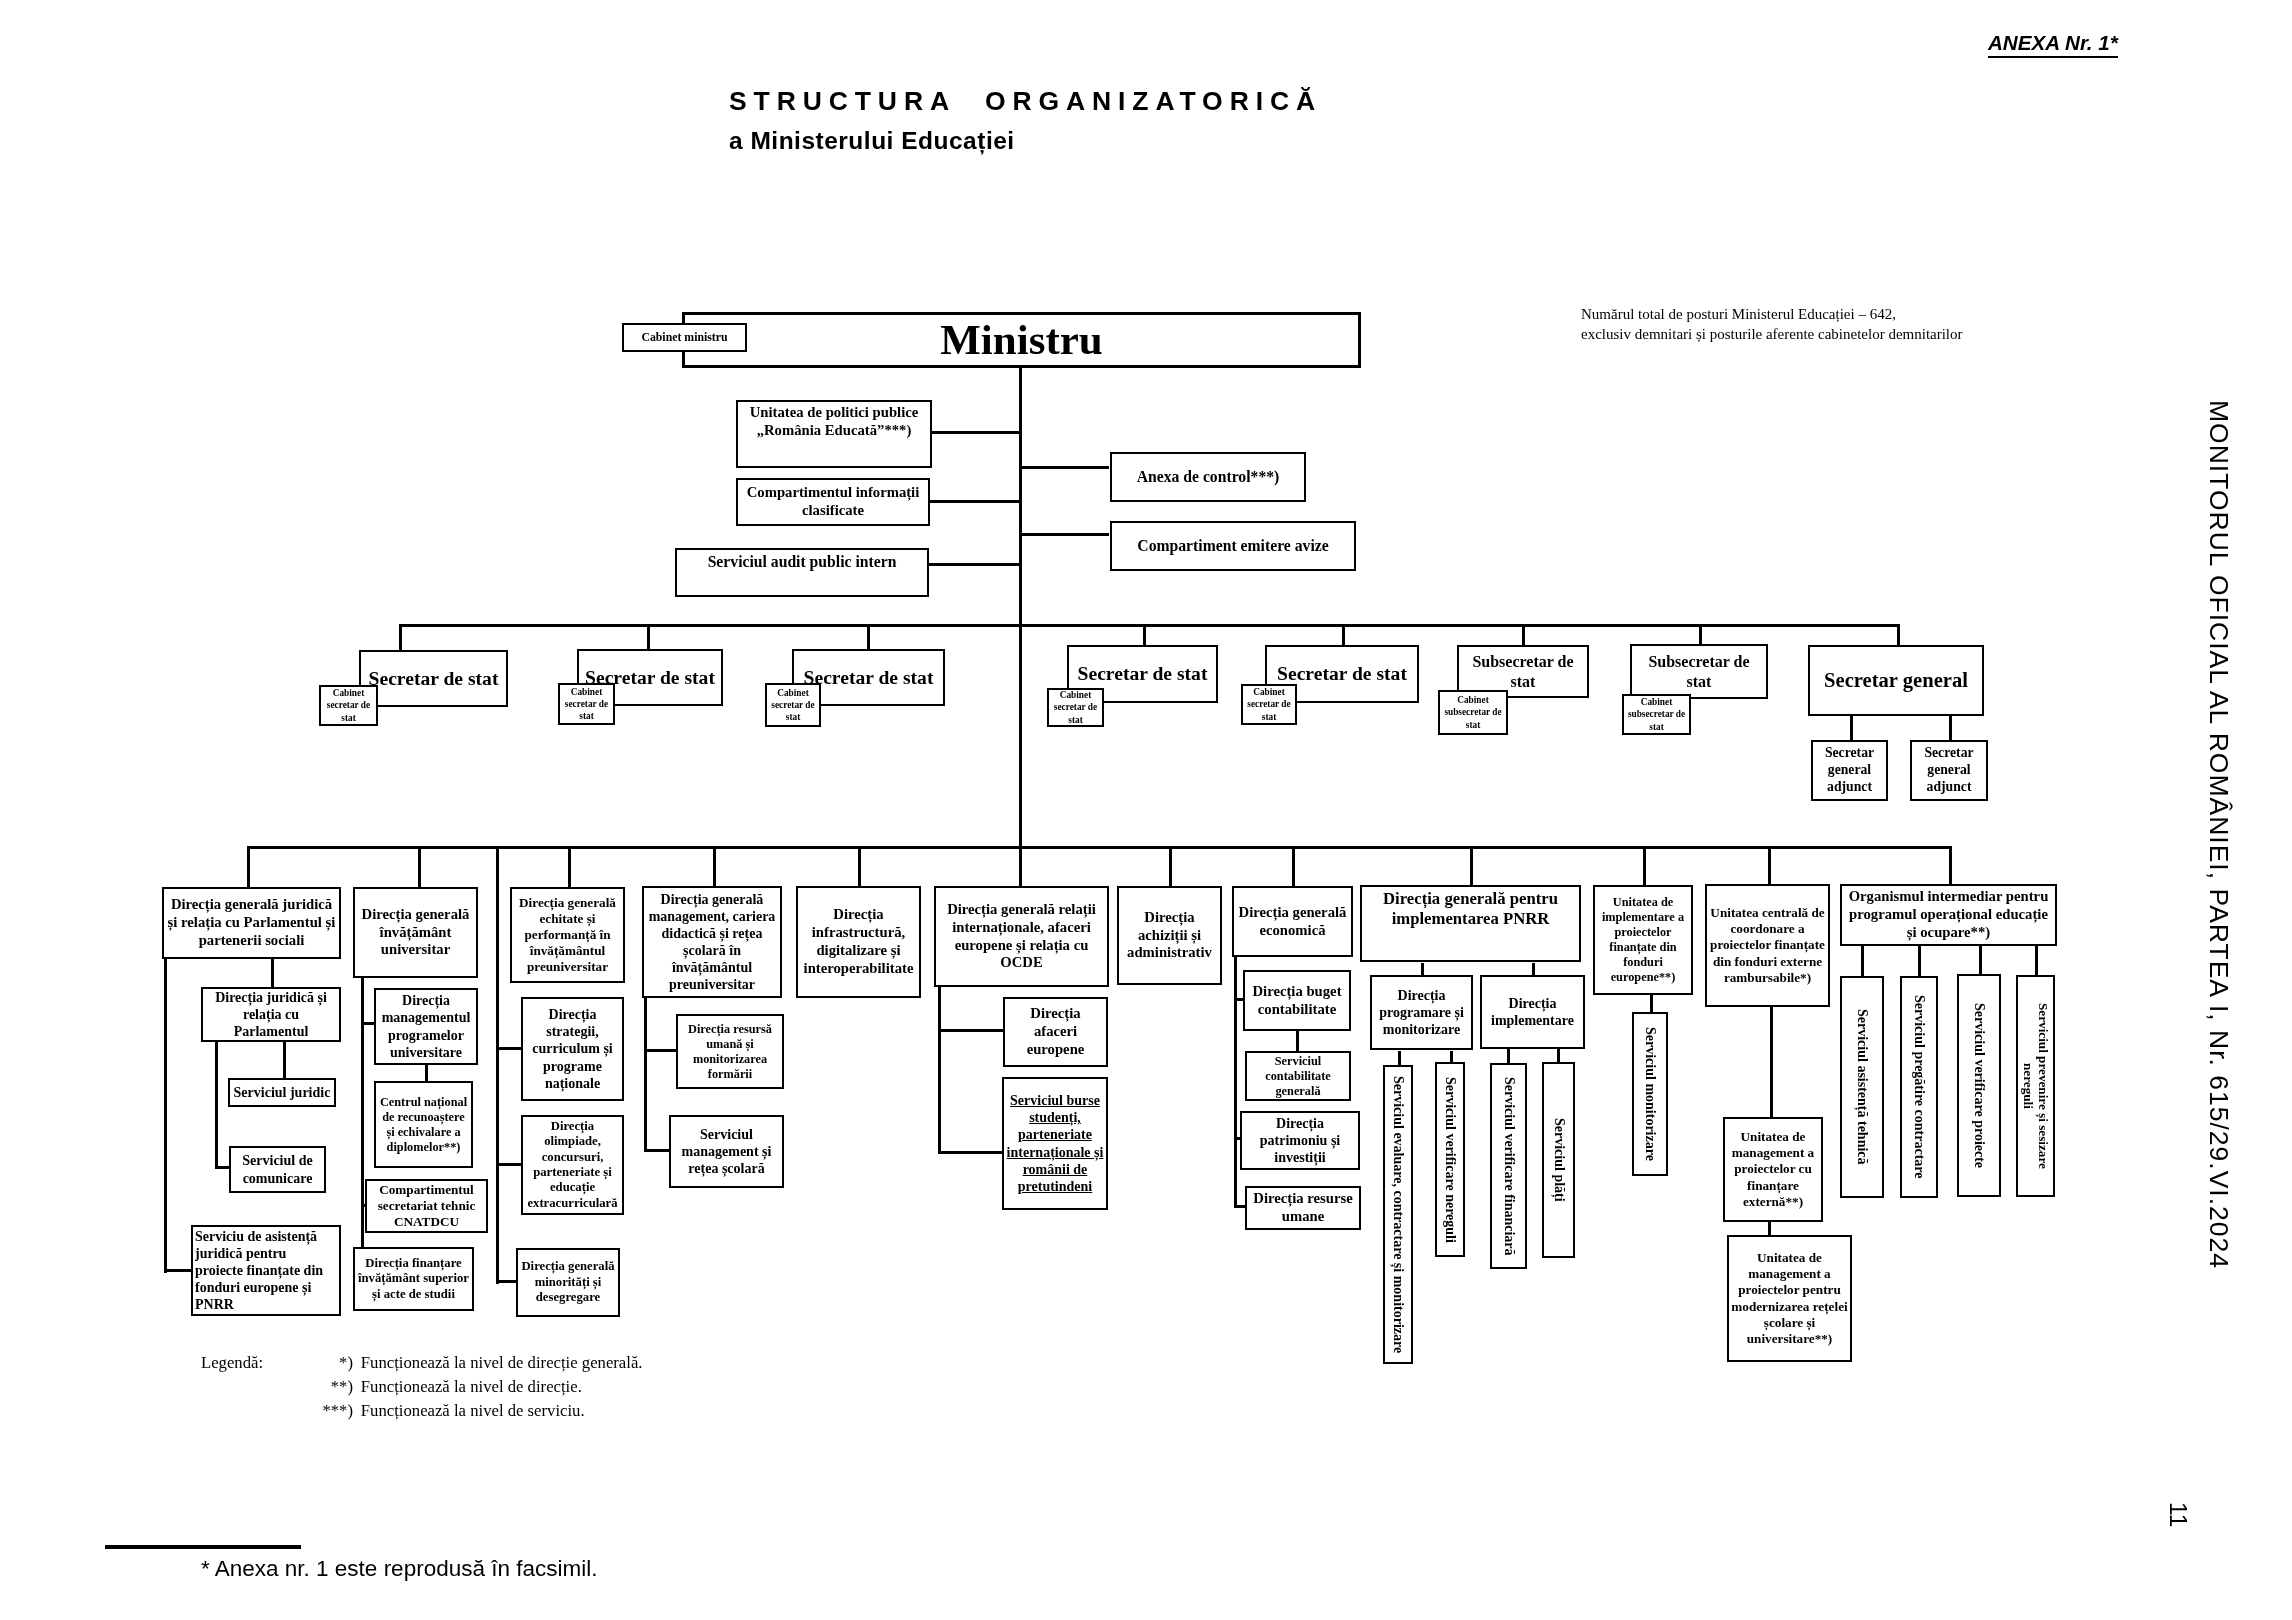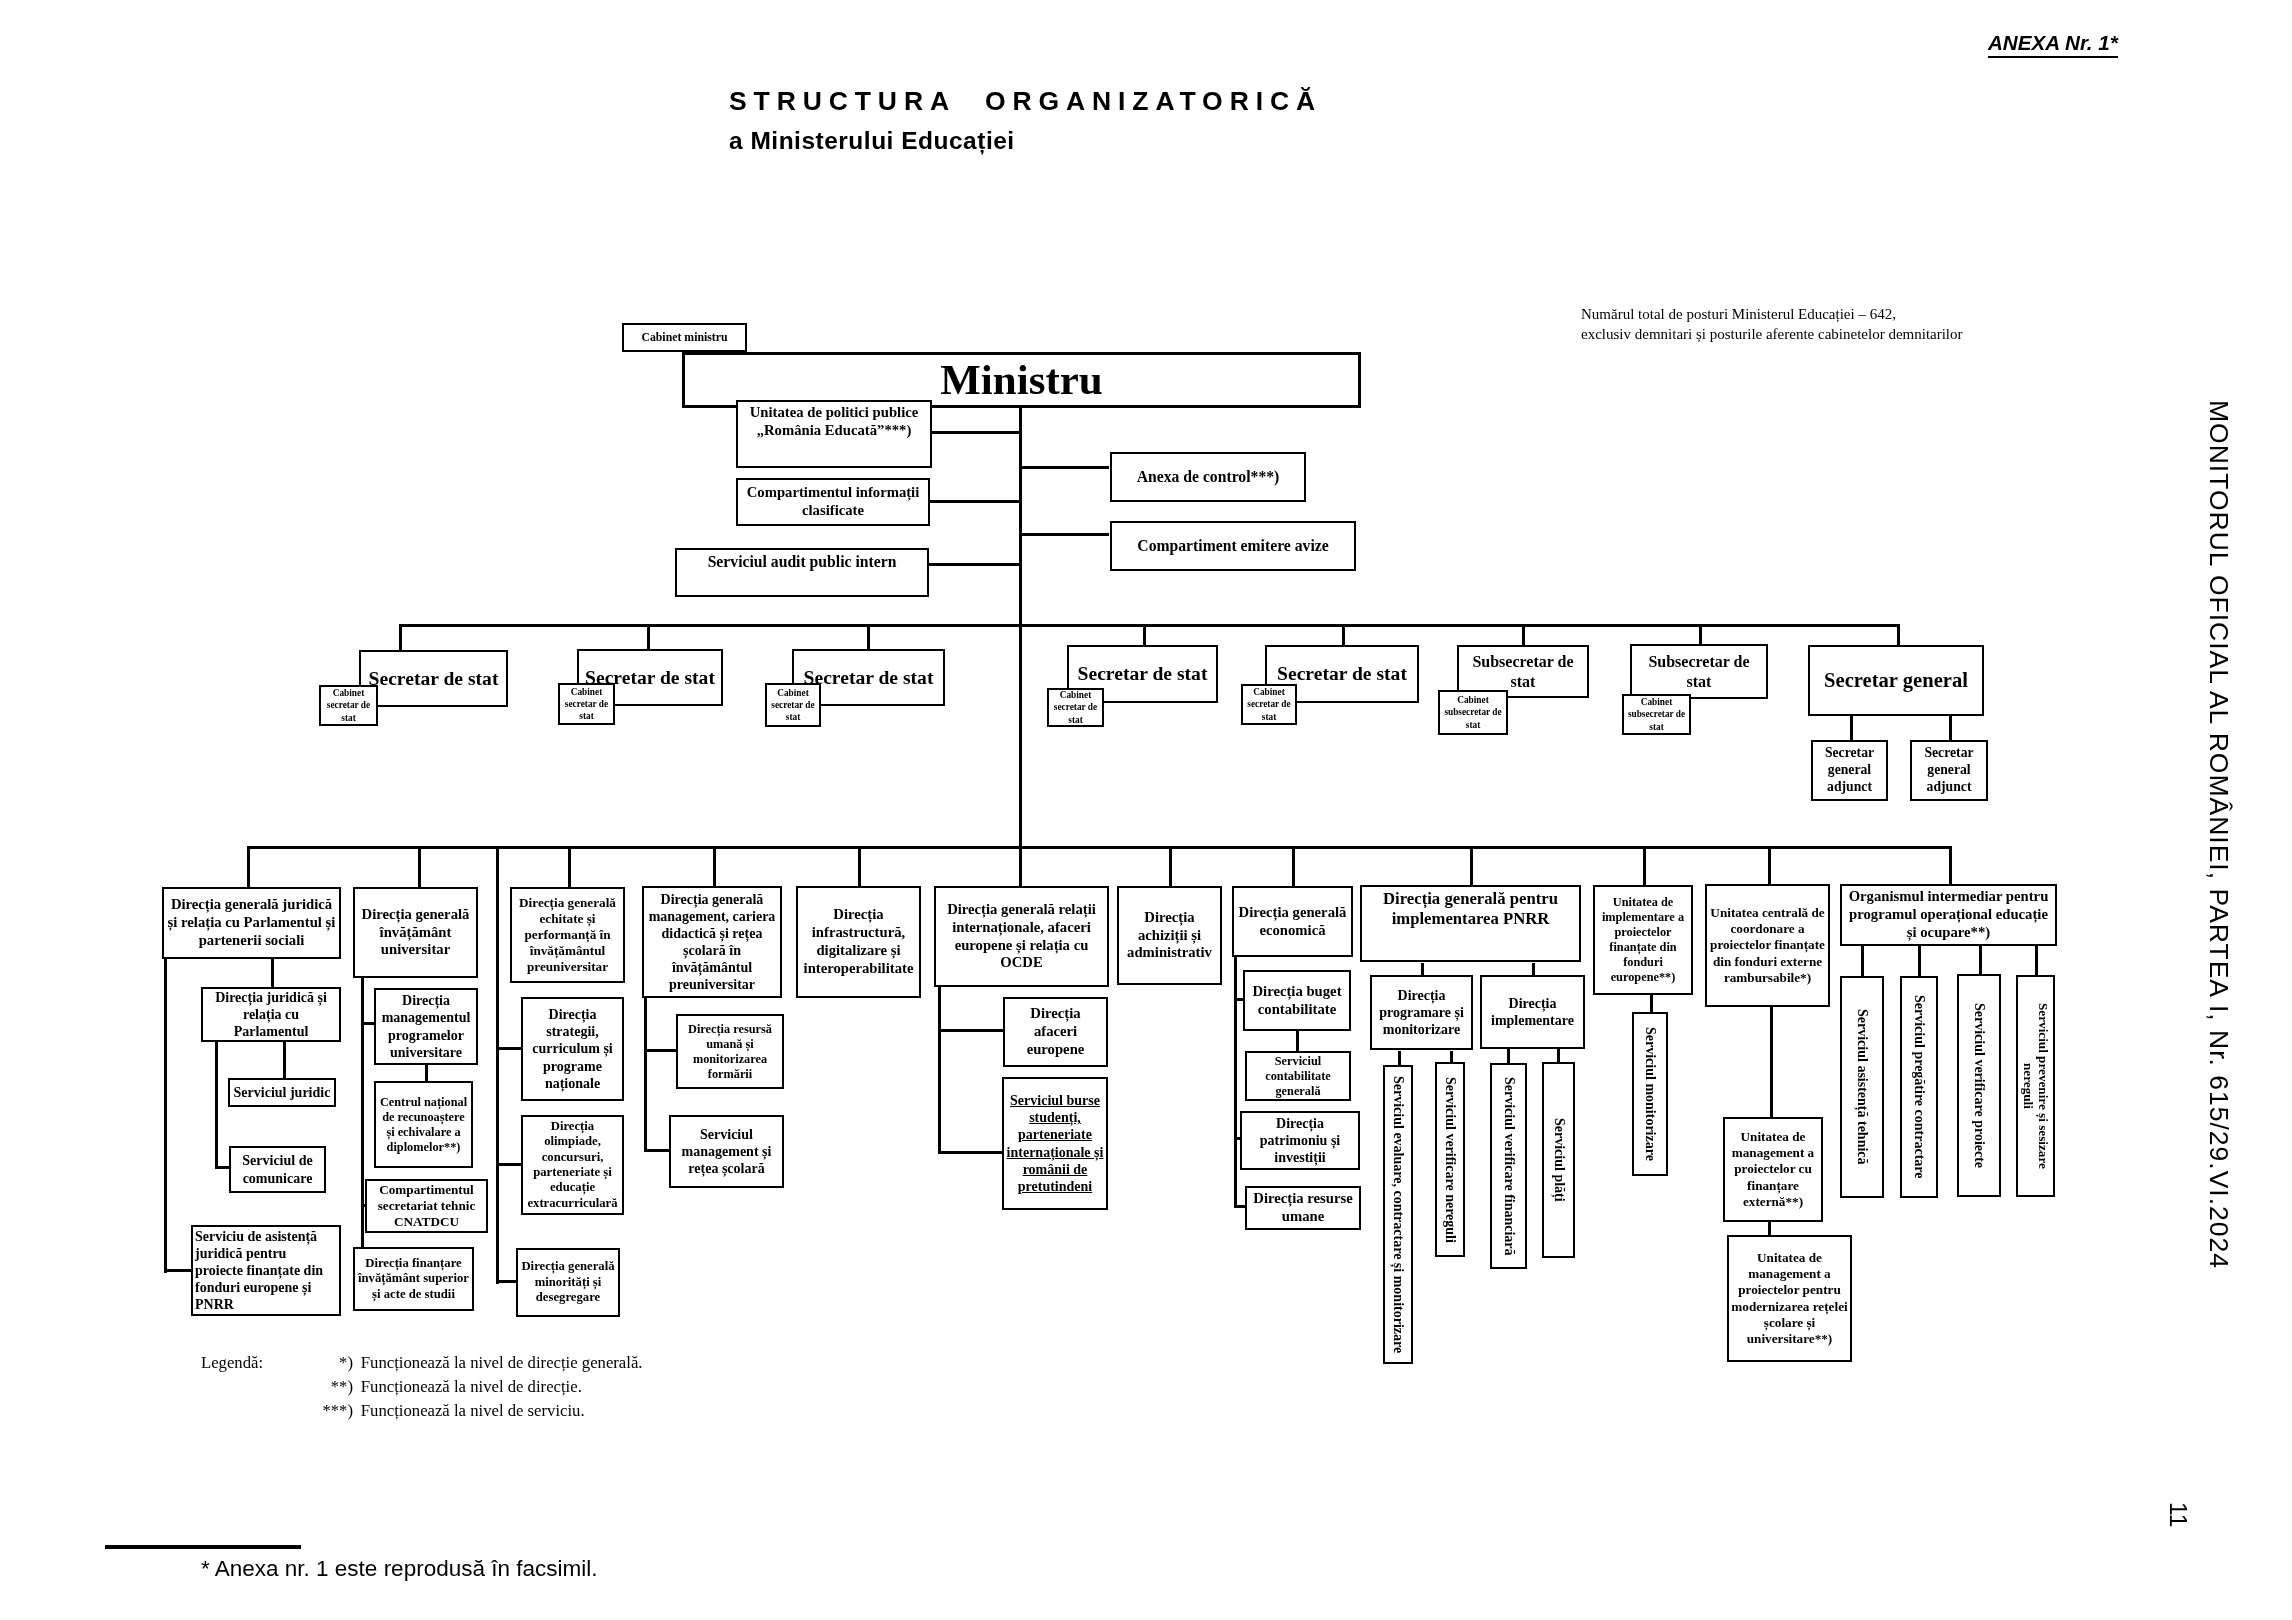--- a/index.html
+++ b/index.html
@@ -110,21 +110,21 @@
   <div class="line" style="left:1507px;top:1036px;width:2.9px;height:27.4px"></div>
   <div class="line" style="left:1557px;top:1036px;width:2.9px;height:25.5px"></div>
   <div class="line" style="left:1650px;top:995px;width:2.9px;height:17.6px"></div>
   <div class="line" style="left:1770px;top:1007px;width:2.9px;height:111px"></div>
   <div class="line" style="left:1768px;top:1222px;width:2.9px;height:12.7px"></div>
   <div class="line" style="left:1861px;top:946px;width:2.9px;height:30px"></div>
   <div class="line" style="left:1918px;top:946px;width:2.9px;height:30px"></div>
   <div class="line" style="left:1979px;top:946px;width:2.9px;height:28px"></div>
   <div class="line" style="left:2035px;top:946px;width:2.9px;height:29px"></div>
 
-  <div class="box thick" style="left:682px;top:312px;width:679px;height:56px;font-size:43px;margin-top:40px;">Ministru</div>
+  <div class="box thick" style="left:682px;top:312px;width:679px;height:56px;font-size:43px;">Ministru</div>
   <div class="box" style="left:622px;top:323px;width:125px;height:29px;font-size:11.8px;z-index:5;">Cabinet ministru</div>
   <div class="box vtop" style="left:736px;top:400px;width:196px;height:68px;font-size:14.7px;">Unitatea de politici publice „România Educată”***)</div>
   <div class="box" style="left:736px;top:478px;width:194px;height:48px;font-size:14.7px;">Compartimentul informații clasificate</div>
   <div class="box vtop" style="left:675px;top:548px;width:254px;height:49px;font-size:15.7px;">Serviciul audit public intern</div>
   <div class="box" style="left:1110px;top:452px;width:196px;height:50px;font-size:15.7px;">Anexa de control***)</div>
   <div class="box" style="left:1110px;top:521px;width:246px;height:50px;font-size:15.7px;">Compartiment emitere avize</div>
 
   <div class="box" style="left:359px;top:650px;width:149px;height:57px;font-size:19.6px;">Secretar de stat</div>
   <div class="box cab" style="left:319px;top:685px;width:59px;height:41px;">Cabinet secretar de stat</div>
   <div class="box" style="left:577px;top:649px;width:146px;height:57px;font-size:19.6px;">Secretar de stat</div>

